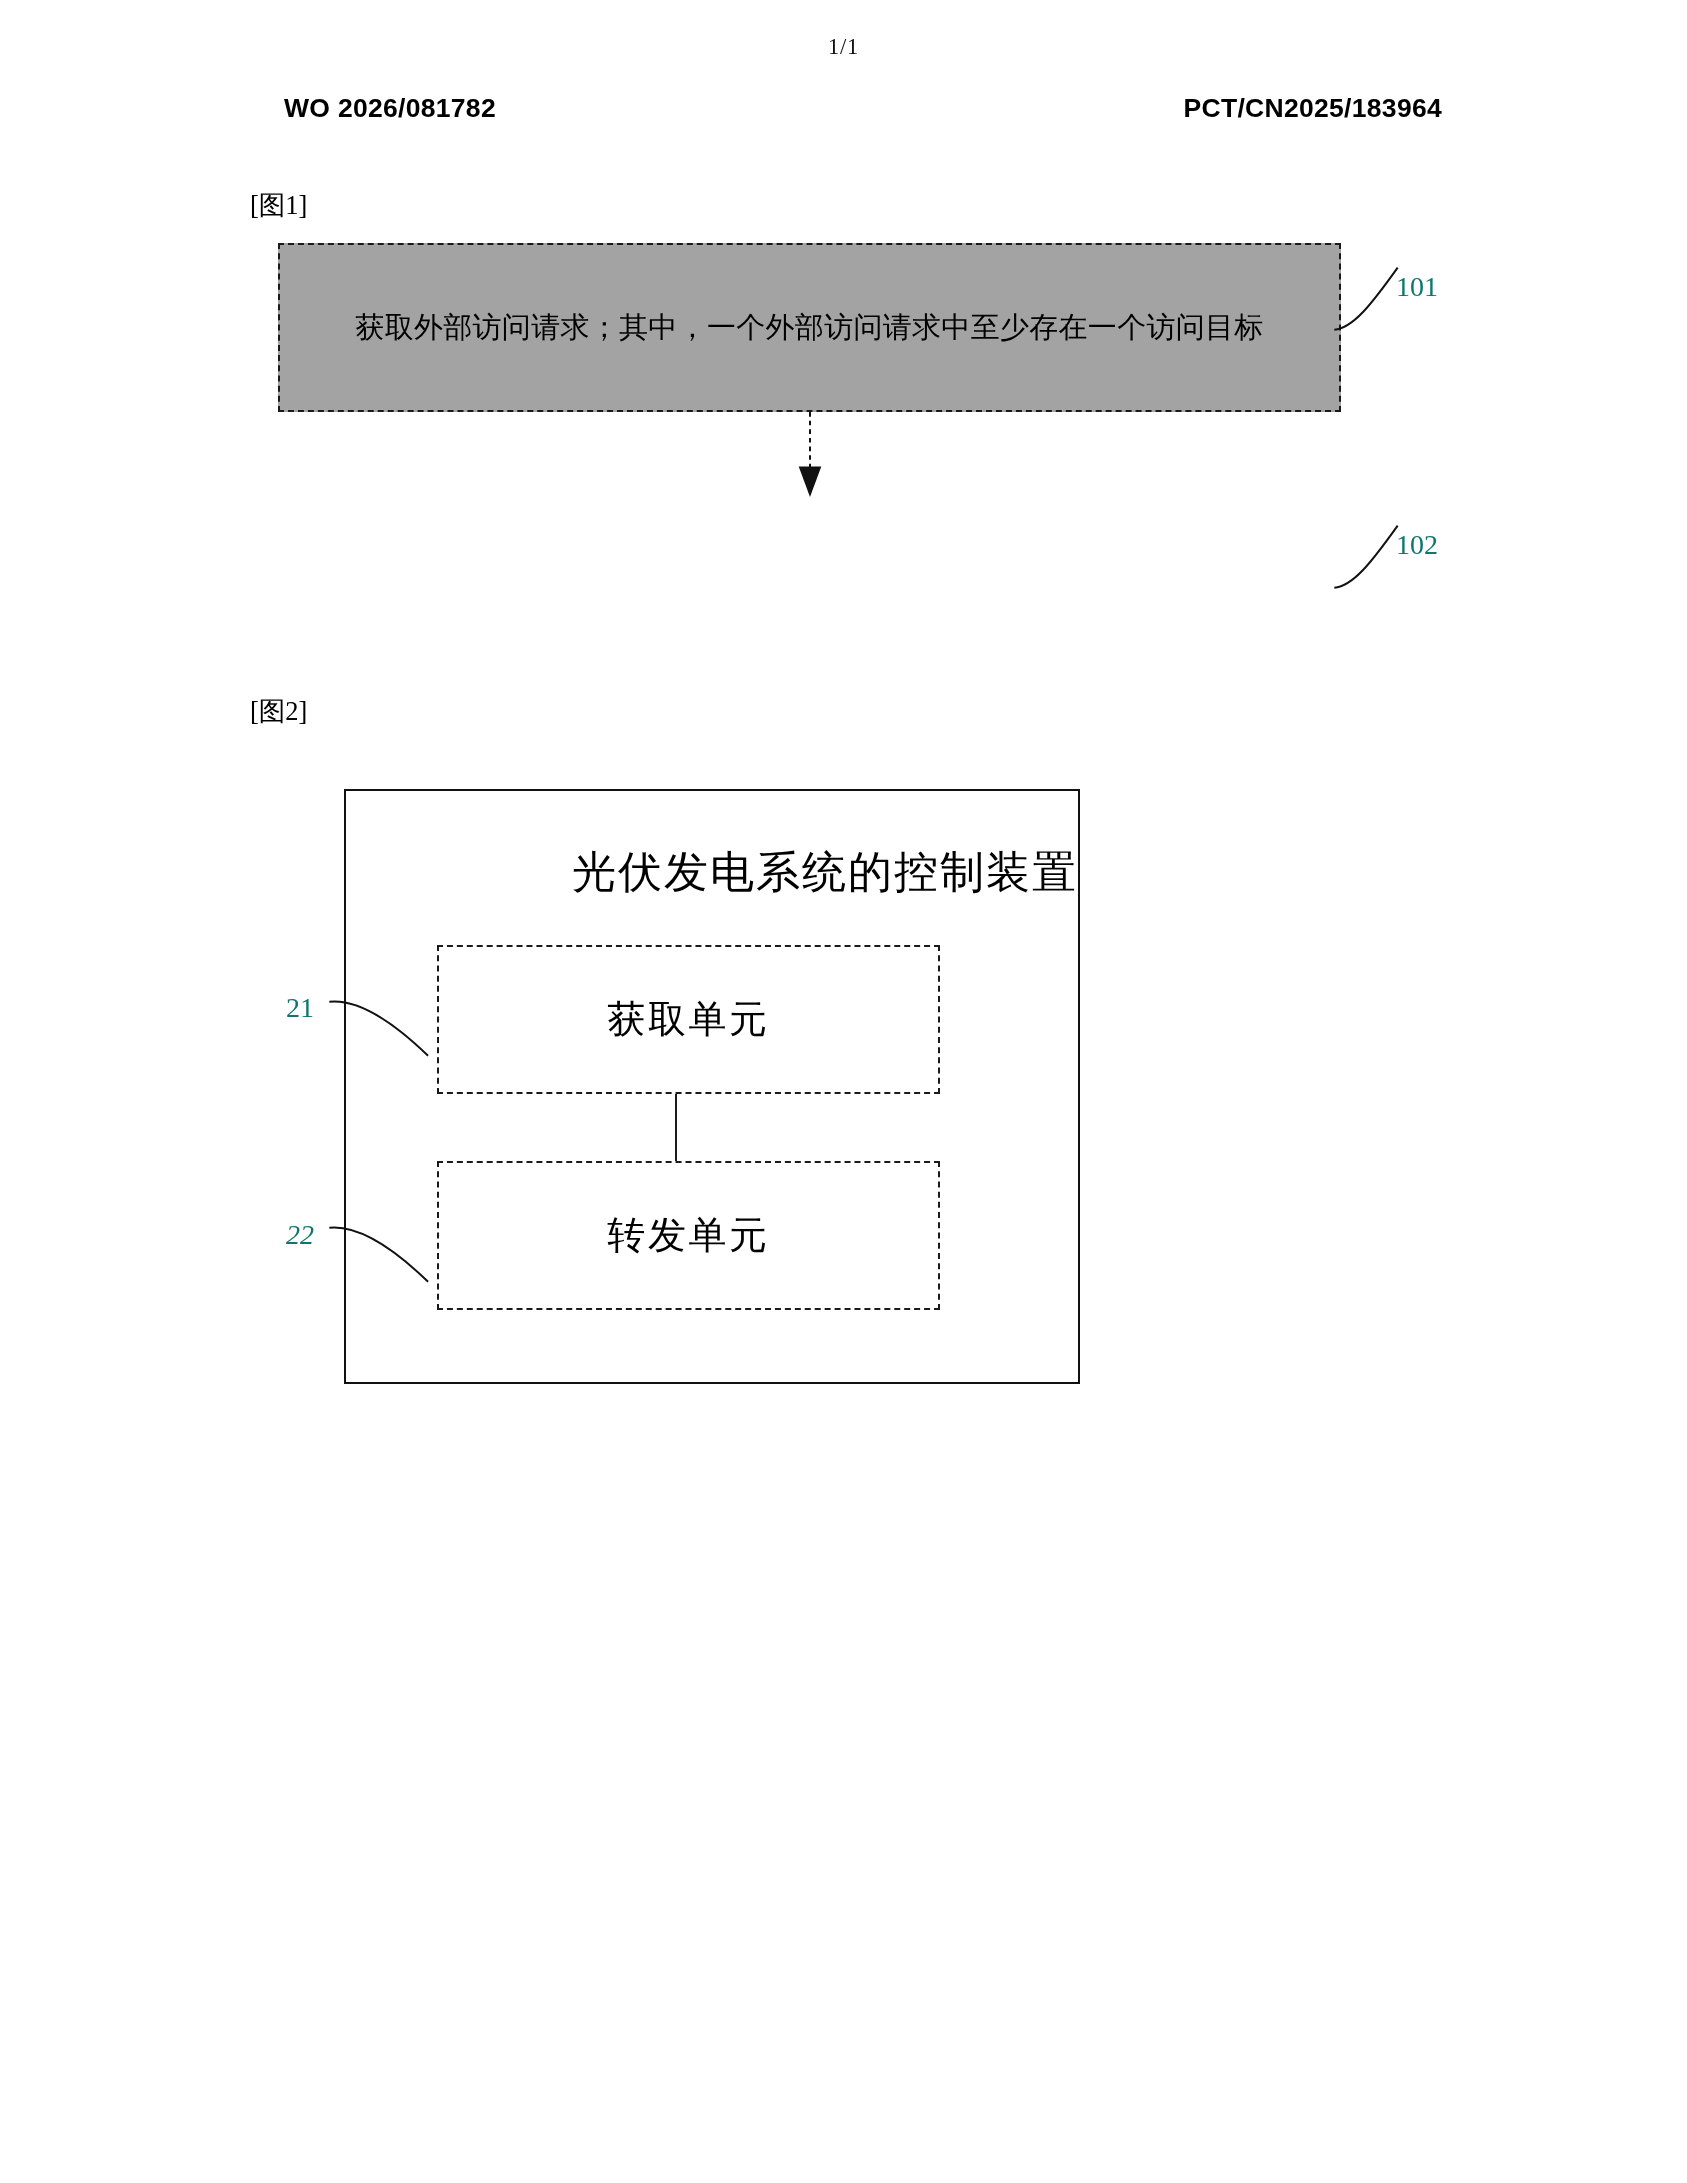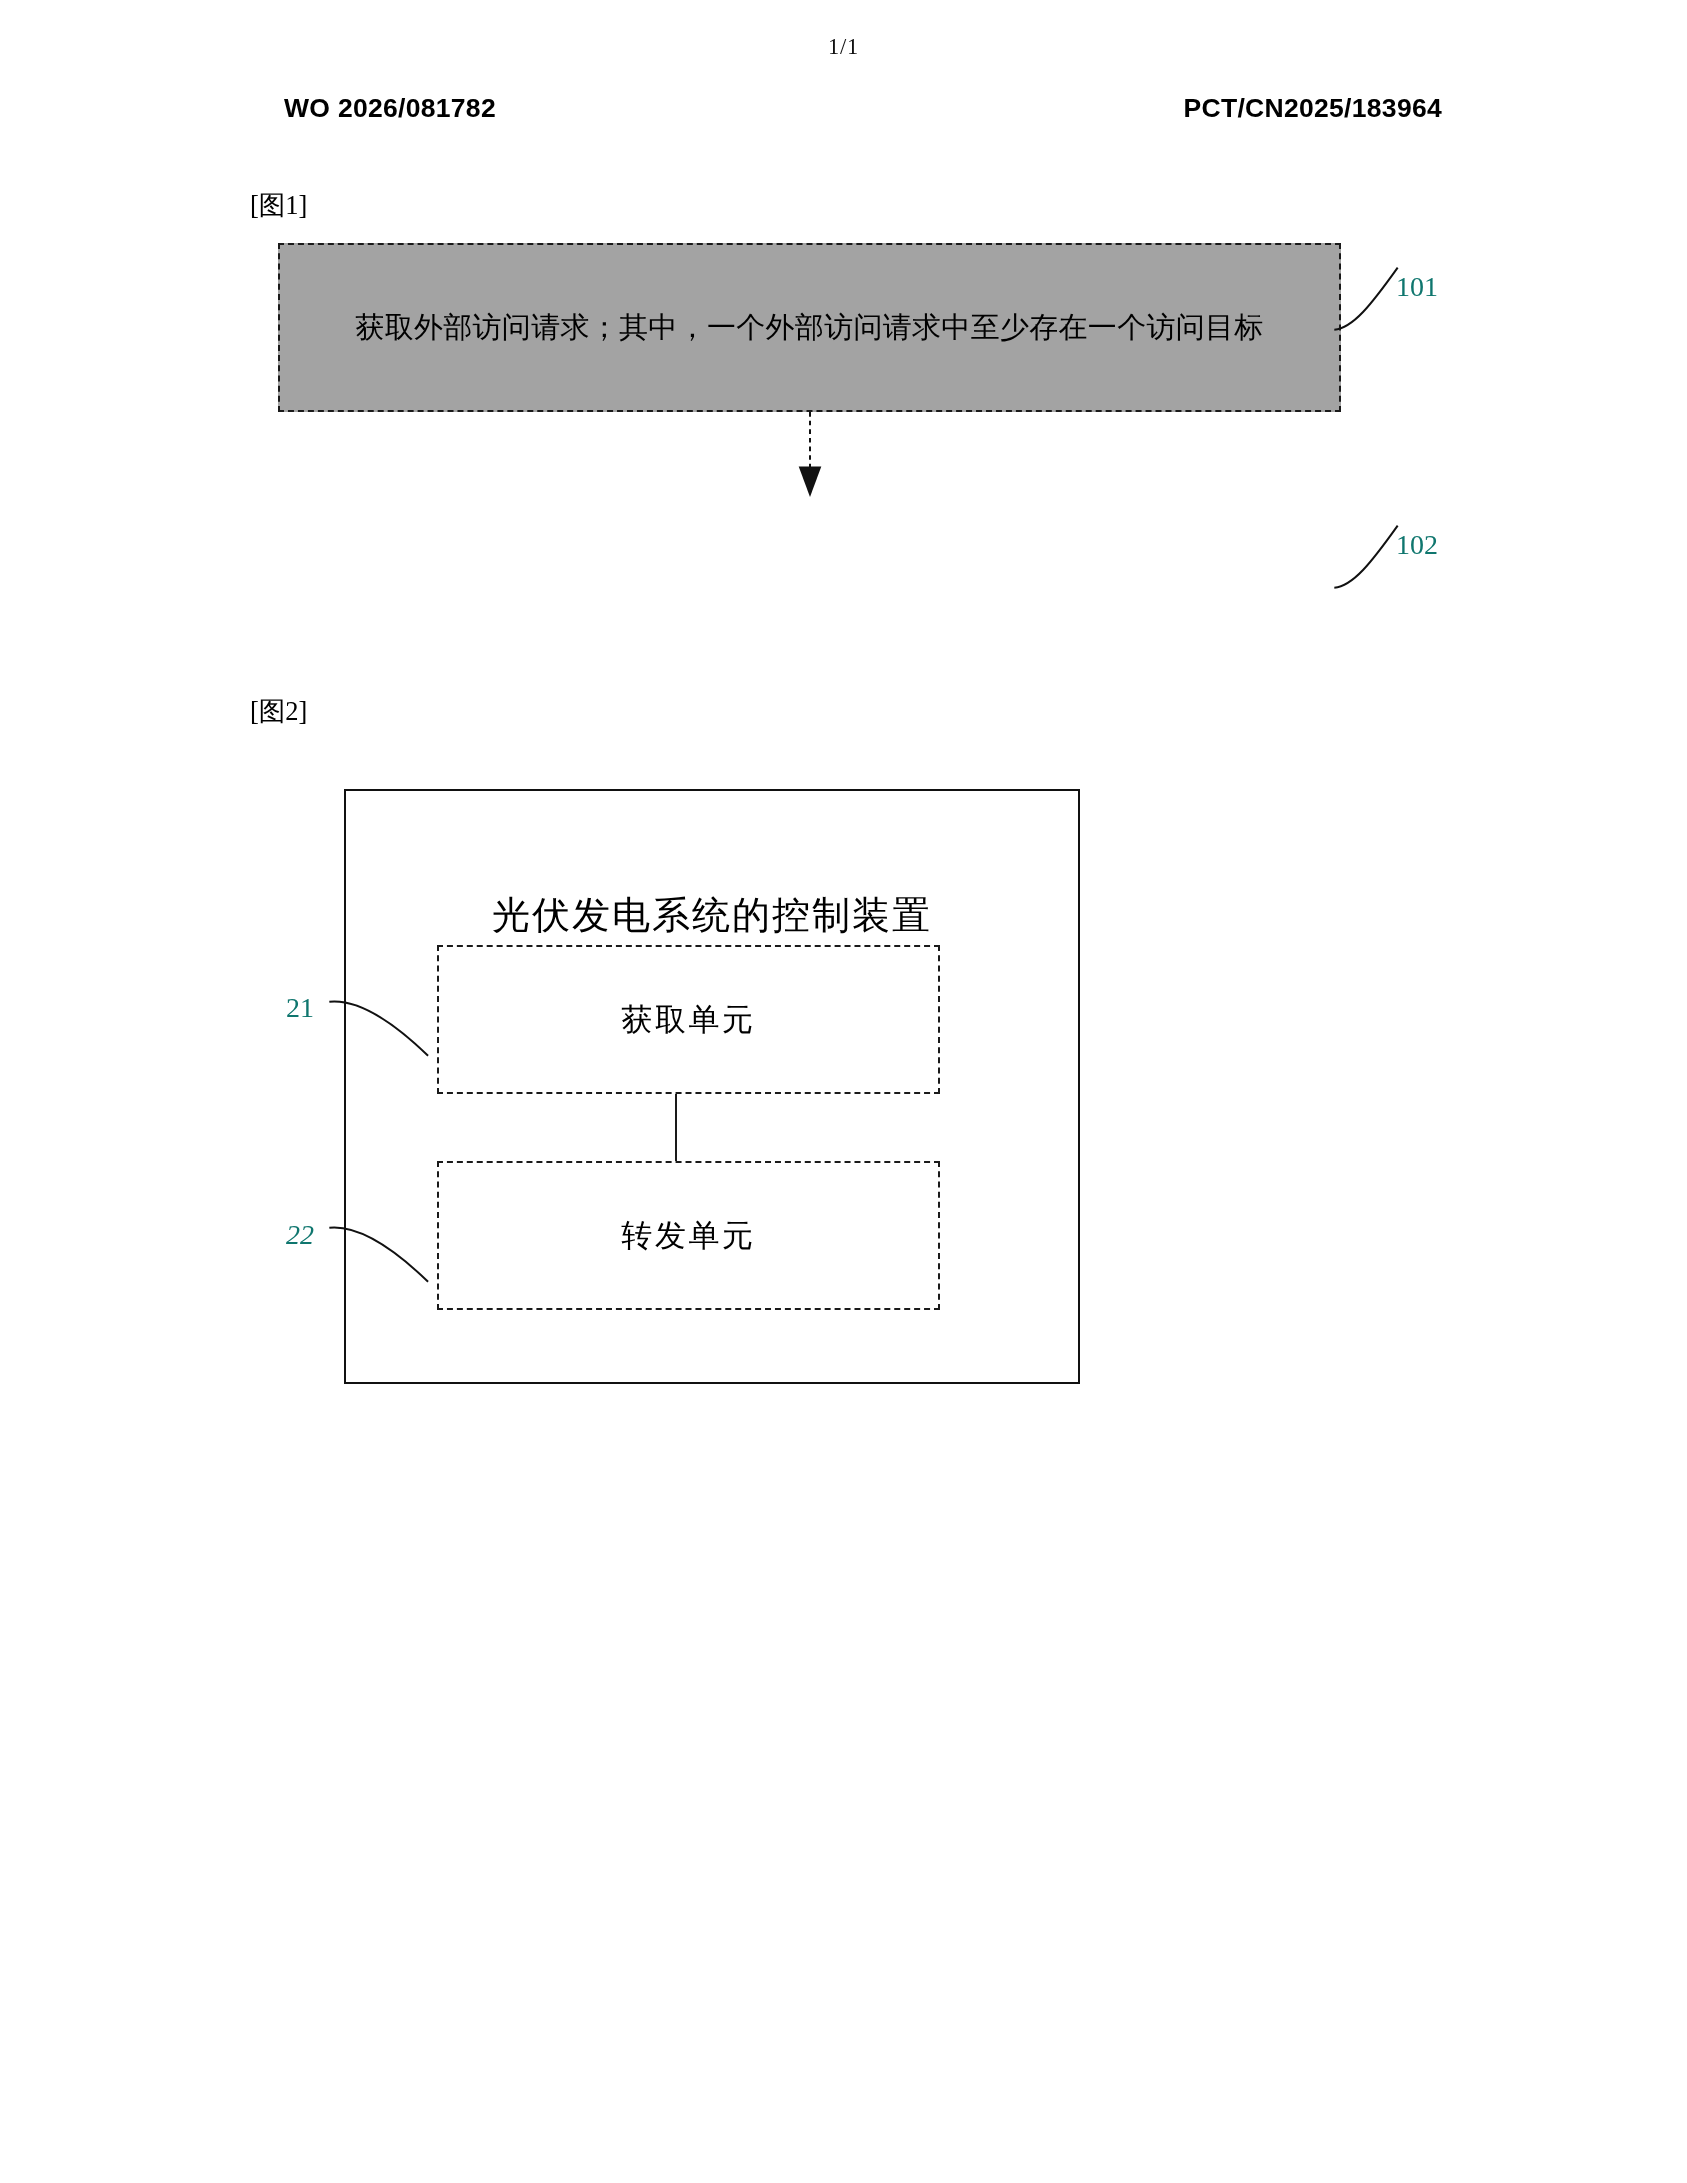--- a/index.html
+++ b/index.html
@@ -134,42 +134,41 @@
     height: 595px;
     border: 2px solid #111;
     background: #ffffff;
     box-sizing: border-box;
   }
   #device-title {
     position: absolute;
     top: 52px;
     left: 0;
     width: 100%;
-    text-align: center;
-    font-family: "Liberation Serif", serif;
-    font-size: 38px;
+    text-align: right;
+    font-family: "Liberation Serif", serif;
+    font-size: 44px;
     letter-spacing: 2px;
     color: #000;
-    margin-top: 47px;
   }
   .unit-box {
     position: absolute;
     left: 91px;
     width: 503px;
     height: 149px;
     border: 2px dashed #1a1a1a;
     background: #ffffff;
     box-sizing: border-box;
     display: flex;
     align-items: center;
     justify-content: center;
   }
   .unit-box .unit-text {
     font-family: "Liberation Serif", serif;
-    font-size: 31px;
+    font-size: 38px;
     letter-spacing: 2.6px;
     color: #000;
   }
   #unit-box-21 { top: 154px; }
   #unit-box-22 { top: 370px; }
 
   #unit-connector {
     position: absolute;
     top: 303px;
     left: 329px;

